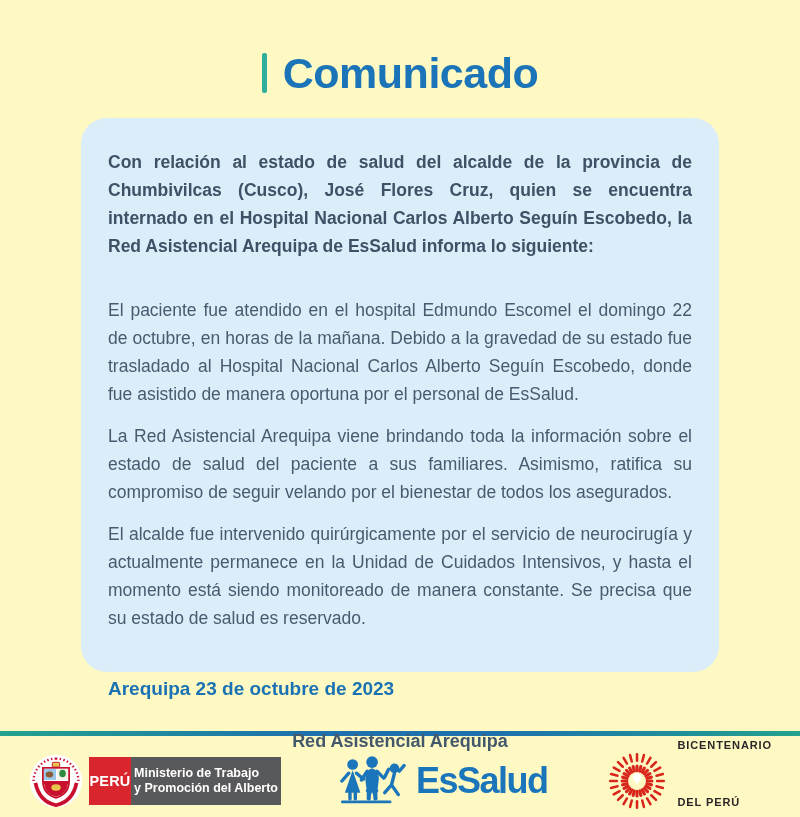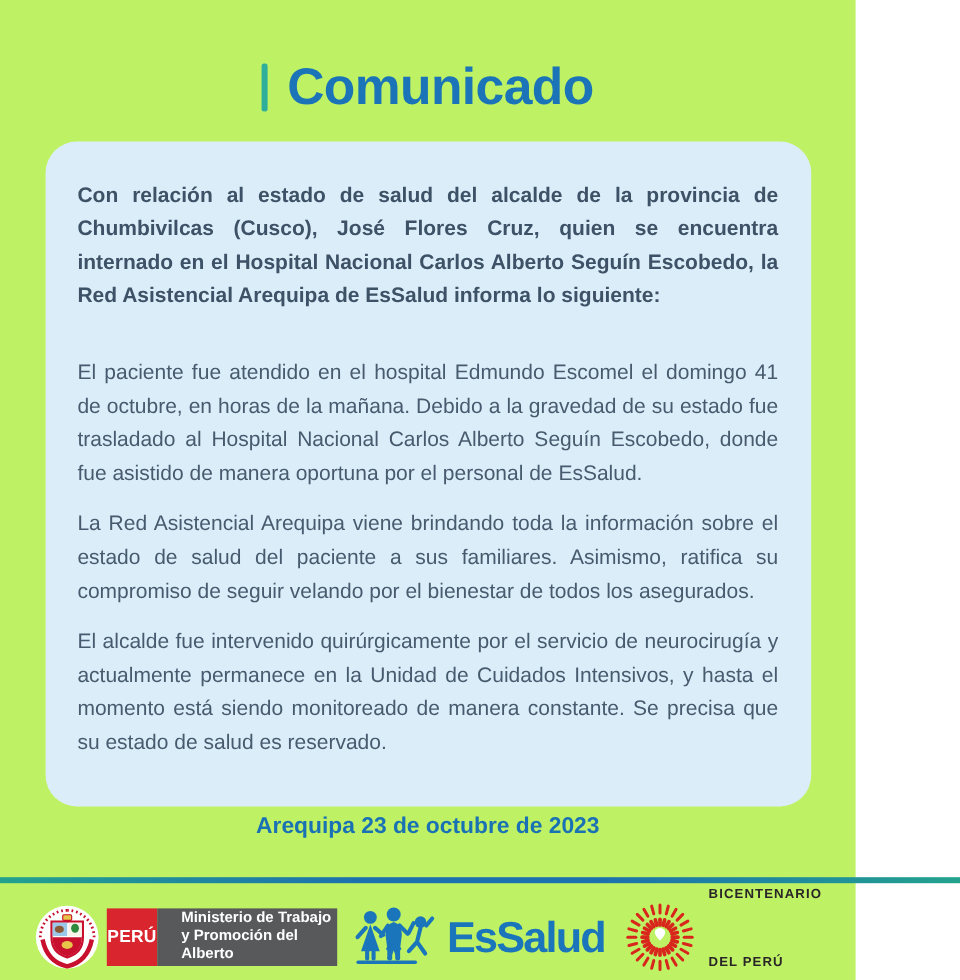--- a/index.html
+++ b/index.html
@@ -1,19 +1,19 @@
 <!DOCTYPE html>
 <html><head>
 <meta charset="utf-8">
 <style>
   * { margin: 0; padding: 0; box-sizing: border-box; }
   html, body { width: 800px; height: 817px; background: #ffffff; overflow: hidden; }
   body { font-family: "Liberation Sans", sans-serif; }
 
-  .page { width: 713px; height: 817px; background: #bef264; position: relative; }
+  .page { width: 800px; height: 817px; background: #fef9c3; position: relative; }
 
   
   .title-row {
     display: flex; align-items: center; justify-content: center;
     padding-top: 46px; height: 100px;
   }
   .title-bar {
     display: inline-block; width: 5px; height: 40px;
     background: #2fae9b; border-radius: 2px; margin-right: 16px;
   }
@@ -31,21 +31,21 @@
     font-size: 17.5px; font-weight: bold; color: #3d5266;
     line-height: 28px; text-align: justify;
   }
   .body-para {
     font-size: 17.5px; color: #475b6e;
     line-height: 28px; text-align: justify;
   }
   .body-para.first { margin-top: 36px; }
   .body-para + .body-para { margin-top: 14px; }
   .dateline {
-    margin-top: 46px; text-align: center;
+    margin-top: 46px; text-align: left;
     font-size: 19px; font-weight: bold; color: #1a72b4;
   }
   .signature {
     margin-top: 31px; text-align: center;
     font-size: 18px; font-weight: bold; color: #44586c;
   }
 
   
   .footer-divider {
     margin-top: 59px; width: 800px; height: 5px;
@@ -62,22 +62,22 @@
 
   
   .coat-of-arms { width: 56px; height: 56px; margin-right: 5px; }
   .peru-red-box {
     width: 42px; height: 48px; background: #d9262e;
     display: flex; align-items: center; justify-content: center;
   }
   .peru-red-box span { color: #fff; font-weight: bold; font-size: 14.5px; letter-spacing: 0.2px; }
   .ministry-gray-box {
     width: 150px; height: 48px; background: #58595b;
-    display: flex; flex-direction: column; justify-content: flex-start;
-    padding-left: 20px;
+    display: flex; flex-direction: column; justify-content: center;
+    padding-left: 3px;
   }
   .ministry-gray-box span { color: #fff; font-size: 12.5px; line-height: 15px; font-weight: bold; }
 
   
   .essalud { display: flex; align-items: center; }
   .essalud-icon { width: 70px; height: 52px; margin-right: 6px; }
   .essalud-word {
     font-size: 36px; font-weight: bold; color: #1b75bb;
     letter-spacing: -1.5px; line-height: 44px;
   }
@@ -99,24 +99,25 @@
 
 <div class="page">
 
   <div class="title-row">
     <span class="title-bar"></span>
     <span class="title-text">Comunicado</span>
   </div>
 
   <div class="announcement-box">
     <p class="intro">Con relación al estado de salud del alcalde de la provincia de Chumbivilcas (Cusco), José Flores Cruz, quien se encuentra internado en el Hospital Nacional Carlos Alberto Seguín Escobedo, la Red Asistencial Arequipa de EsSalud informa lo siguiente:</p>
-    <p class="body-para first">El paciente fue atendido en el hospital Edmundo Escomel el domingo 41 de octubre, en horas de la mañana. Debido a la gravedad de su estado fue trasladado al Hospital Nacional Carlos Alberto Seguín Escobedo, donde fue asistido de manera oportuna por el personal de EsSalud.</p>
+    <p class="body-para first">El paciente fue atendido en el hospital Edmundo Escomel el domingo 22 de octubre, en horas de la mañana. Debido a la gravedad de su estado fue trasladado al Hospital Nacional Carlos Alberto Seguín Escobedo, donde fue asistido de manera oportuna por el personal de EsSalud.</p>
     <p class="body-para">La Red Asistencial Arequipa viene brindando toda la información sobre el estado de salud del paciente a sus familiares. Asimismo, ratifica su compromiso de seguir velando por el bienestar de todos los asegurados.</p>
     <p class="body-para">El alcalde fue intervenido quirúrgicamente por el servicio de neurocirugía y actualmente permanece en la Unidad de Cuidados Intensivos, y hasta el momento está siendo monitoreado de manera constante. Se precisa que su estado de salud es reservado.</p>
     <p class="dateline">Arequipa 23 de octubre de 2023</p>
+    <p class="signature">Red Asistencial Arequipa</p>
   </div>
 
   <div class="footer-divider"></div>
 
   <div class="footer">
 
     <div class="logo-group">
       <svg class="coat-of-arms" viewBox="0 0 60 60">
         <circle cx="30" cy="30" r="28" fill="#ffffff"></circle>
         <path d="M30 6 A24 24 0 0 1 54 30" fill="none" stroke="#c8102e" stroke-width="2.5" stroke-dasharray="1.5 2.5"></path>

